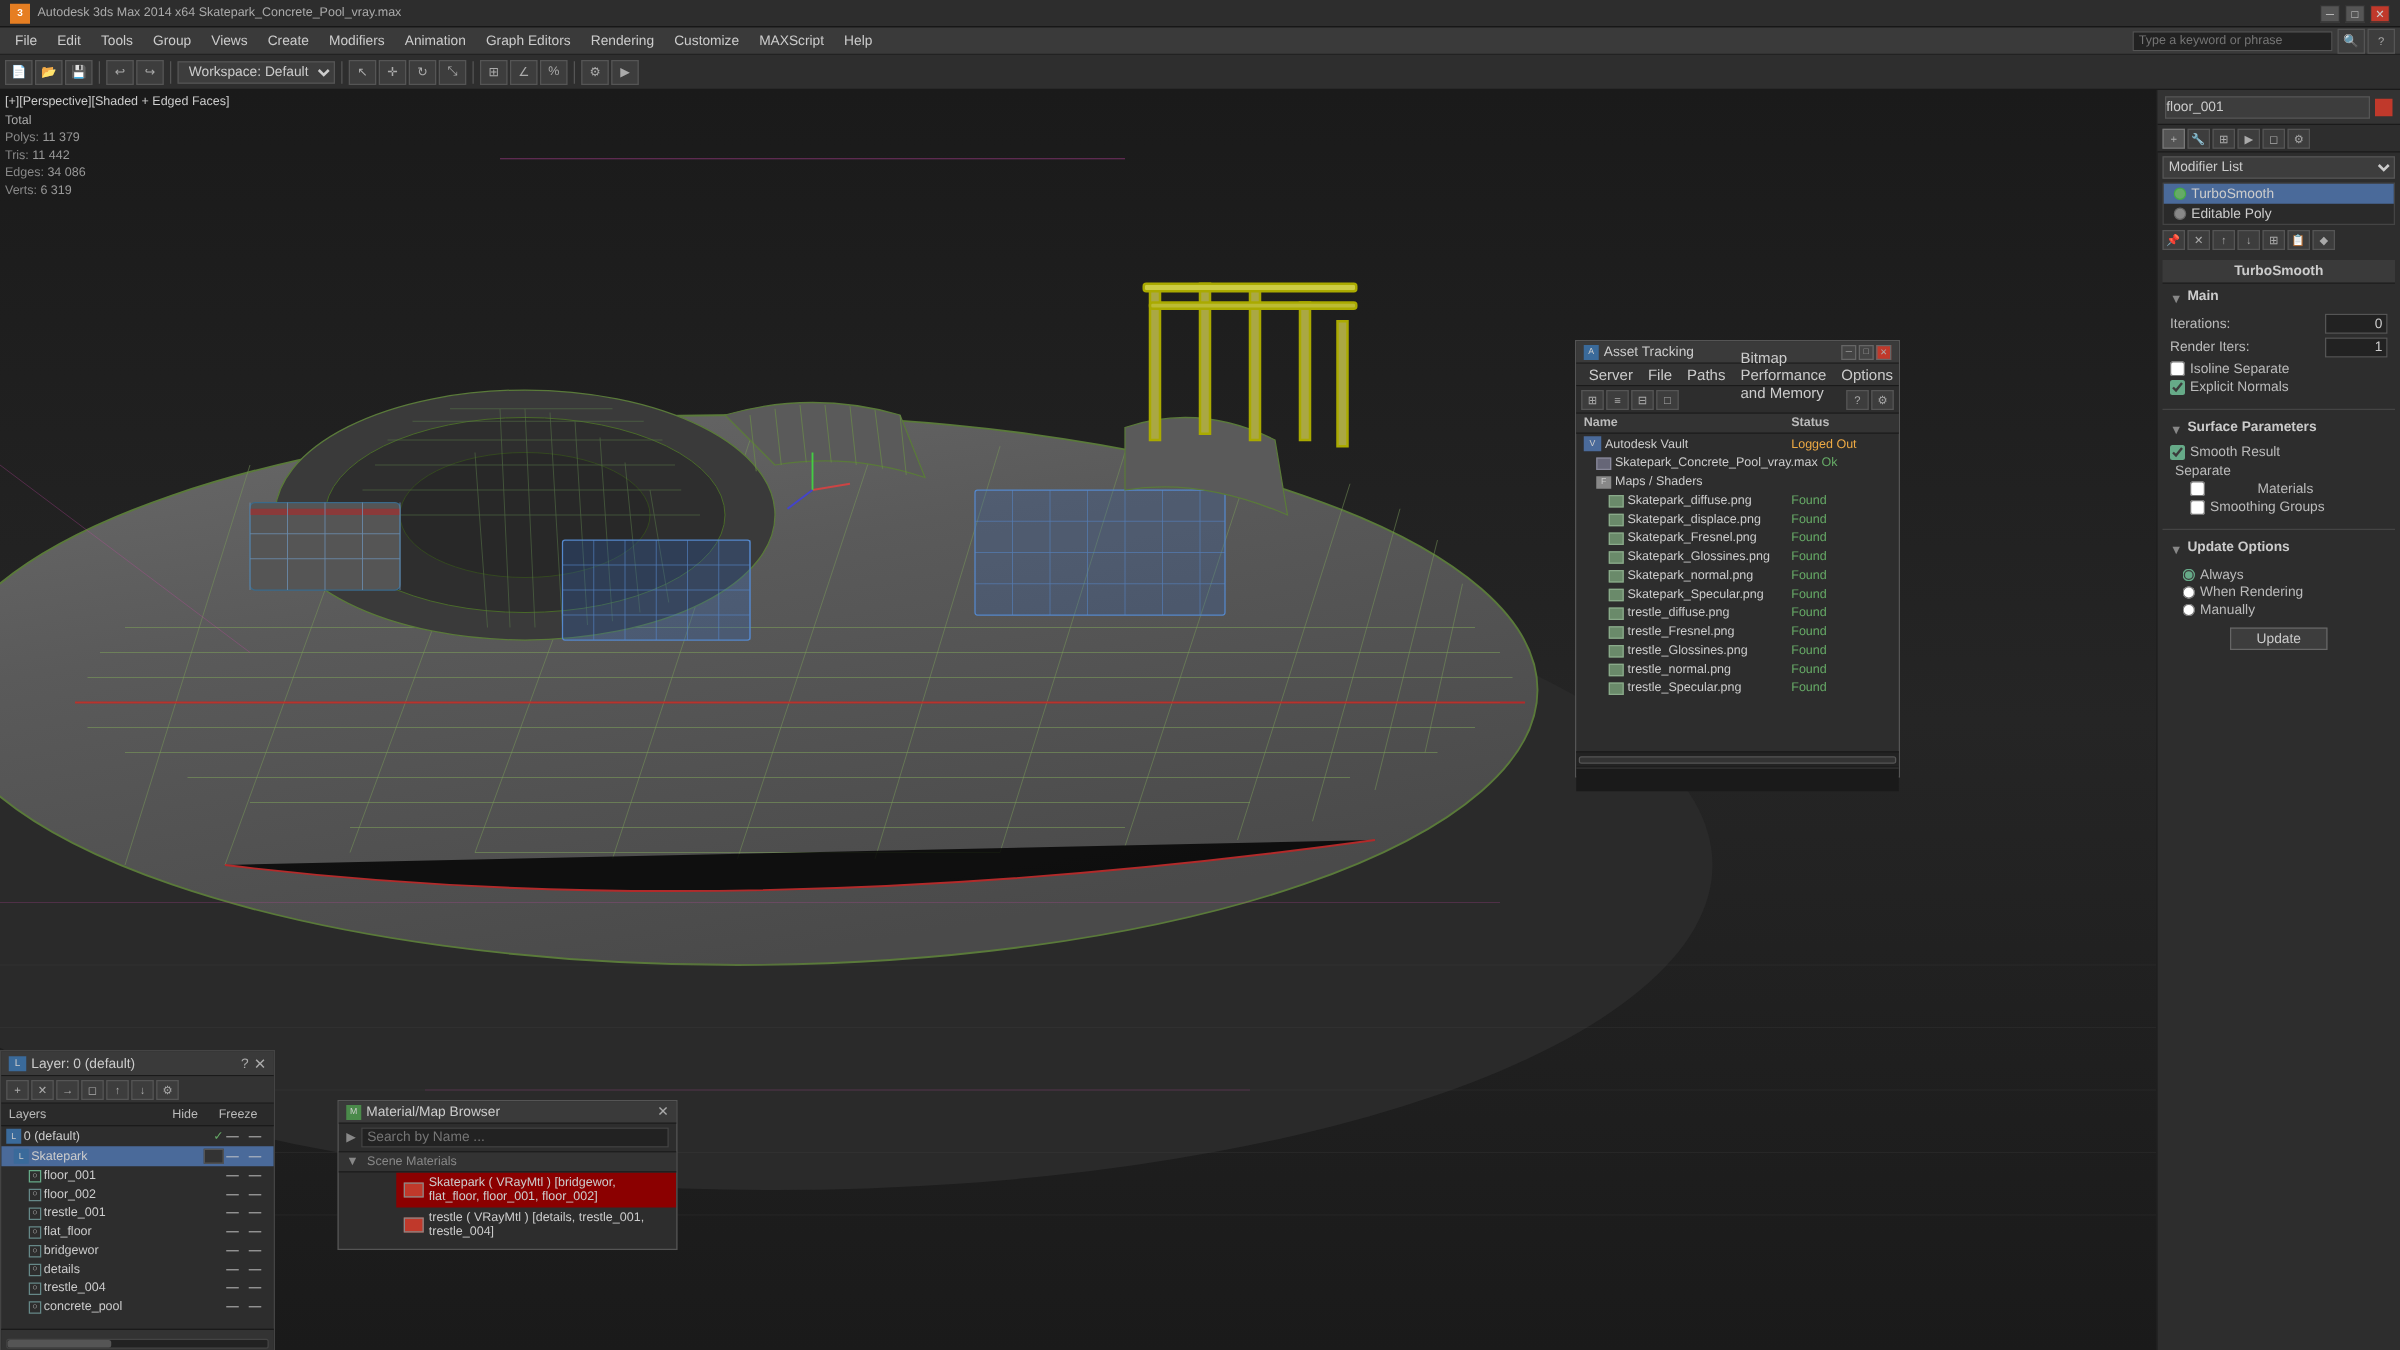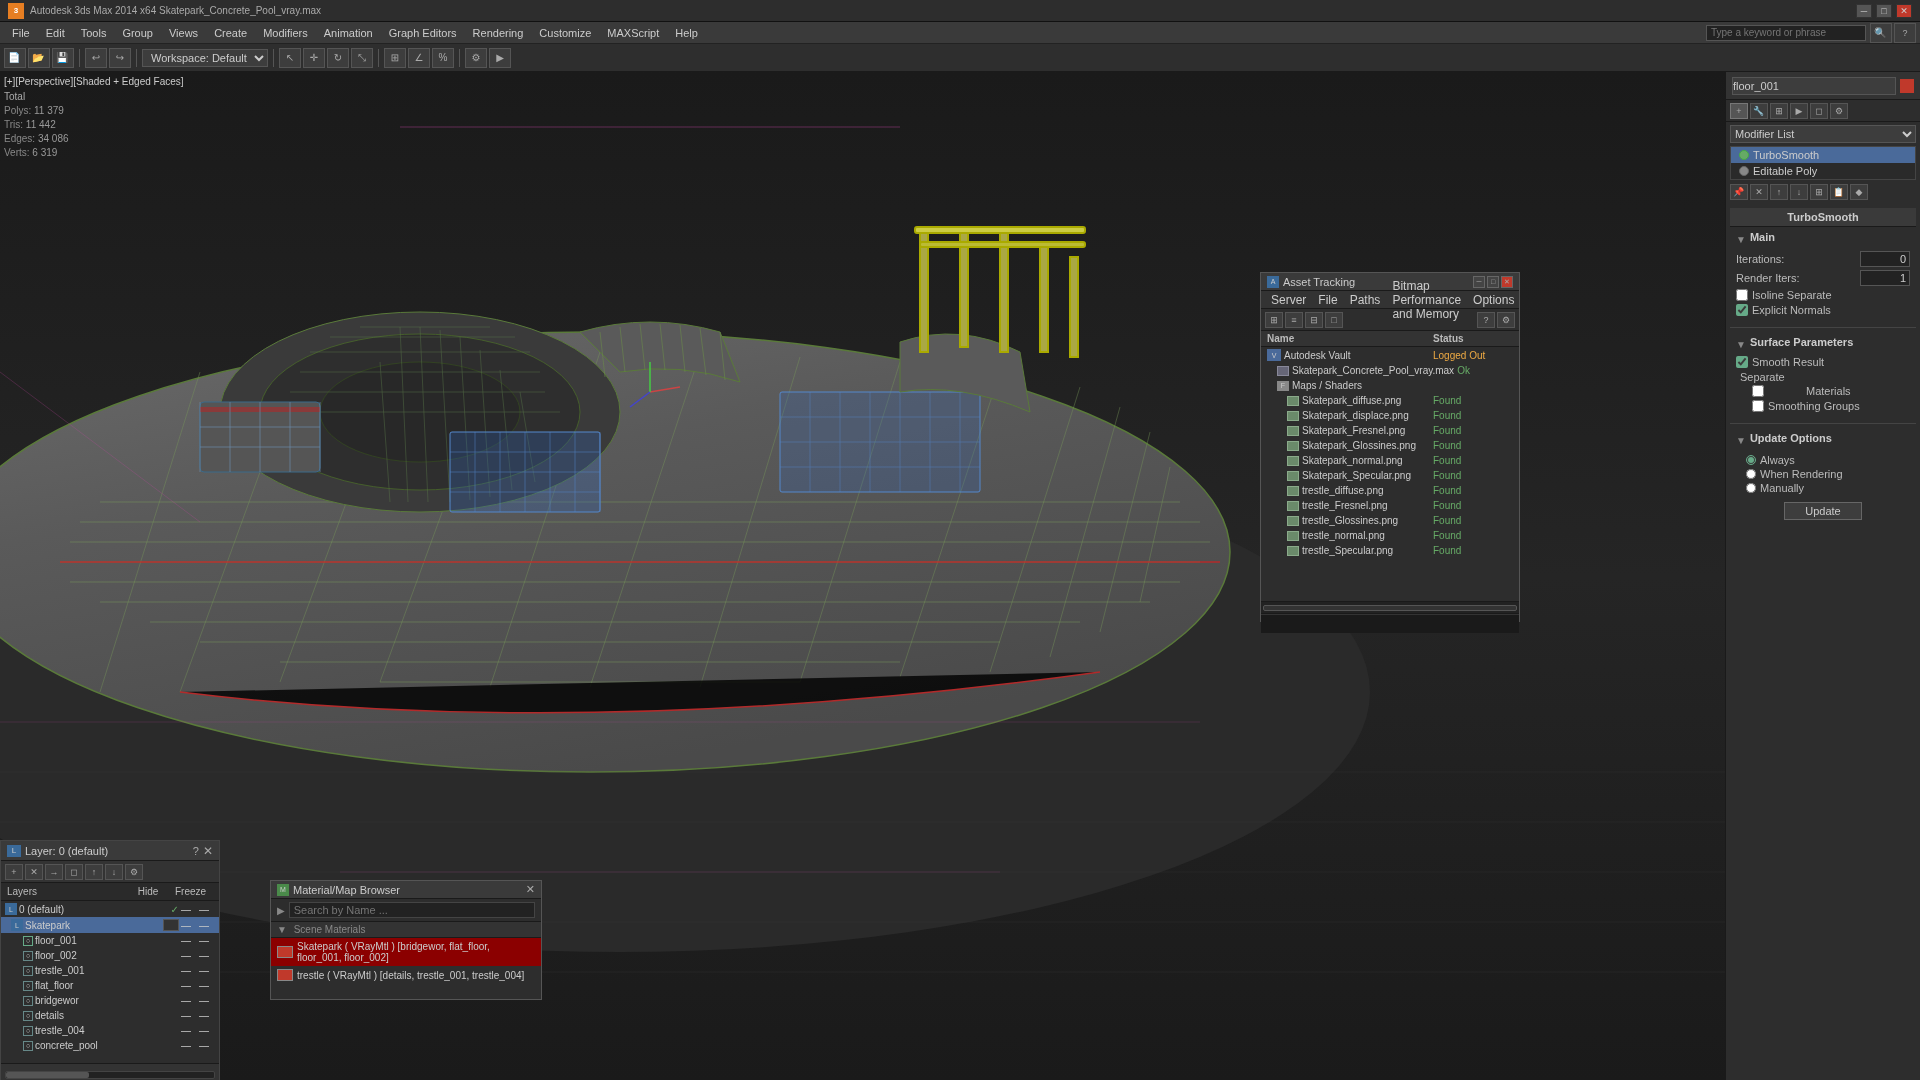--- a/index.html
+++ b/index.html
@@ -68,21 +68,21 @@
     .layer-name { flex: 1; color: #ccc; font-size: 10px; }
     #layers-footer { height: 18px; background: #2a2a2a; border-top: 1px solid #1a1a1a; }
 
     
     #material-browser { position: absolute; bottom: 80px; left: 270px; width: 272px; height: 120px; background: #2d2d2d; border: 1px solid #555; z-index: 25; }
     #material-browser-titlebar { height: 18px; background: #3a3a3a; display: flex; align-items: center; justify-content: space-between; padding: 0 6px; border-bottom: 1px solid #1a1a1a; }
     .material-browser-title { font-size: 11px; color: #ccc; }
     #material-search { display: flex; align-items: center; padding: 3px 6px; gap: 4px; border-bottom: 1px solid #1a1a1a; }
     .search-input { flex: 1; background: #222; border: 1px solid #444; color: #aaa; font-size: 11px; padding: 1px 4px; height: 16px; }
     #material-list-header { padding: 2px 6px; background: #333; font-size: 10px; color: #888; border-bottom: 1px solid #1a1a1a; }
-    #material-list { overflow-y: auto; }
+    #material-list { overflow-y: auto; padding-left: 46px; }
     .material-item { display: flex; align-items: center; padding: 3px 6px; gap: 4px; font-size: 10px; cursor: pointer; }
     .material-item.selected { background: #8B0000; color: #fff; }
     .material-icon { width: 16px; height: 12px; background: #666; border: 1px solid #888; flex-shrink: 0; }
     .material-icon.red { background: #c0392b; }
     .material-name { color: #ccc; font-size: 10px; }
 
     
     #asset-tracking { position: absolute; top: 200px; right: 205px; width: 260px; height: 350px; background: #2d2d2d; border: 1px solid #555; z-index: 25; }
     #at-titlebar { height: 18px; background: #3a3a3a; display: flex; align-items: center; justify-content: space-between; padding: 0 6px; border-bottom: 1px solid #1a1a1a; }
     .at-title { font-size: 11px; color: #ccc; display: flex; align-items: center; gap: 4px; }

